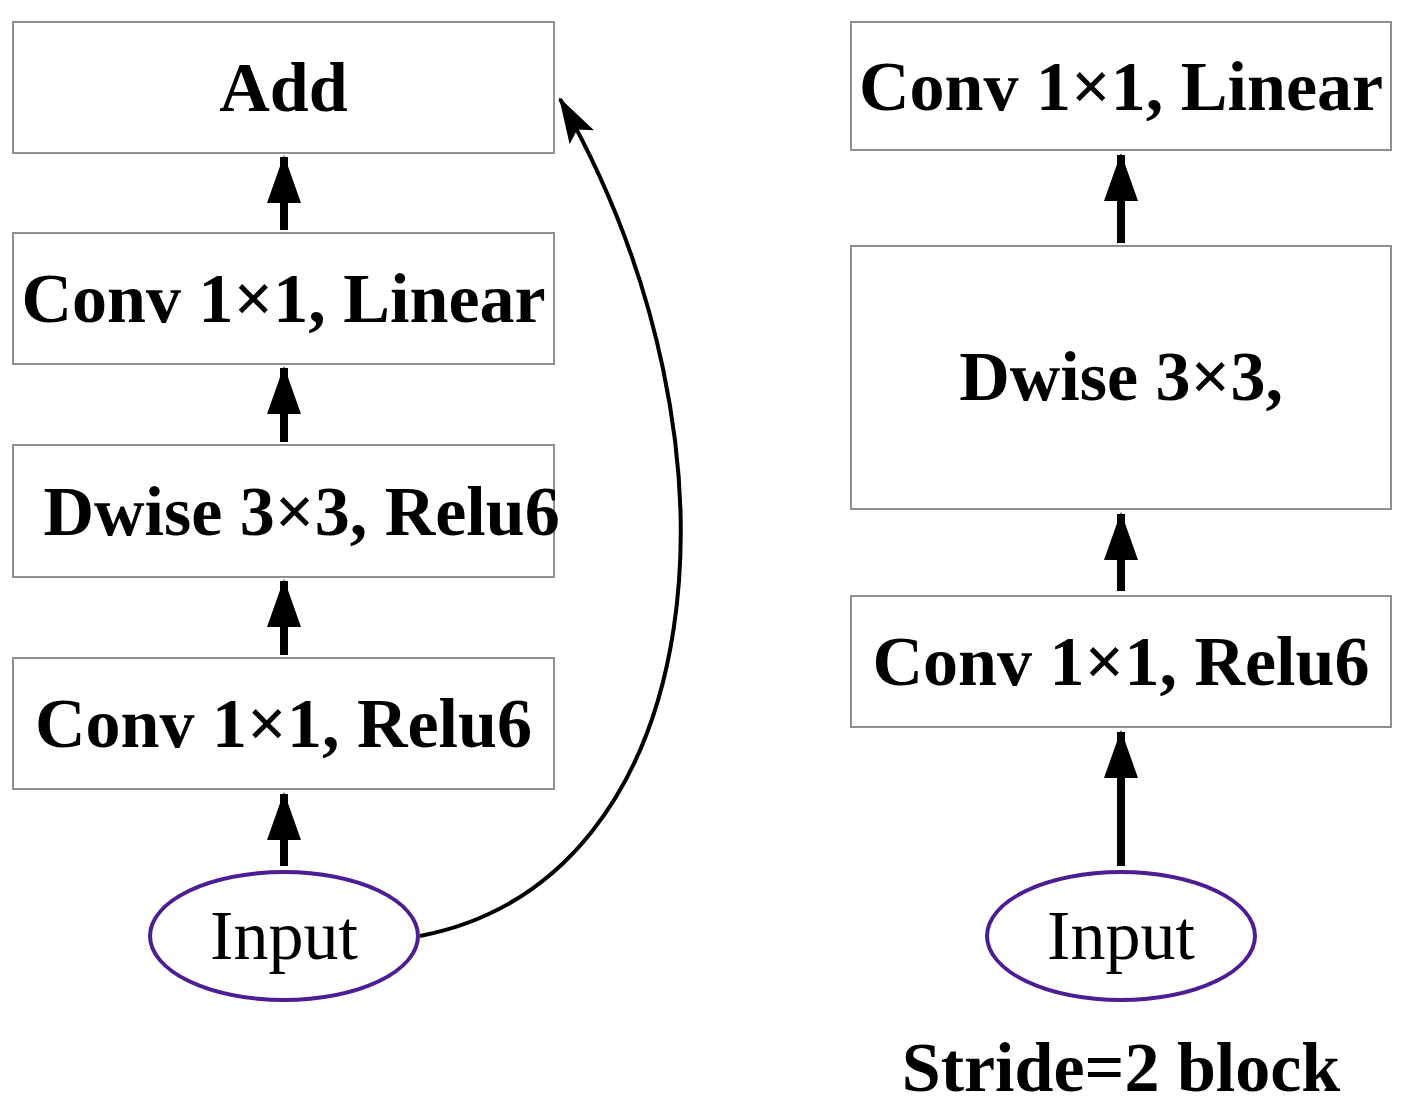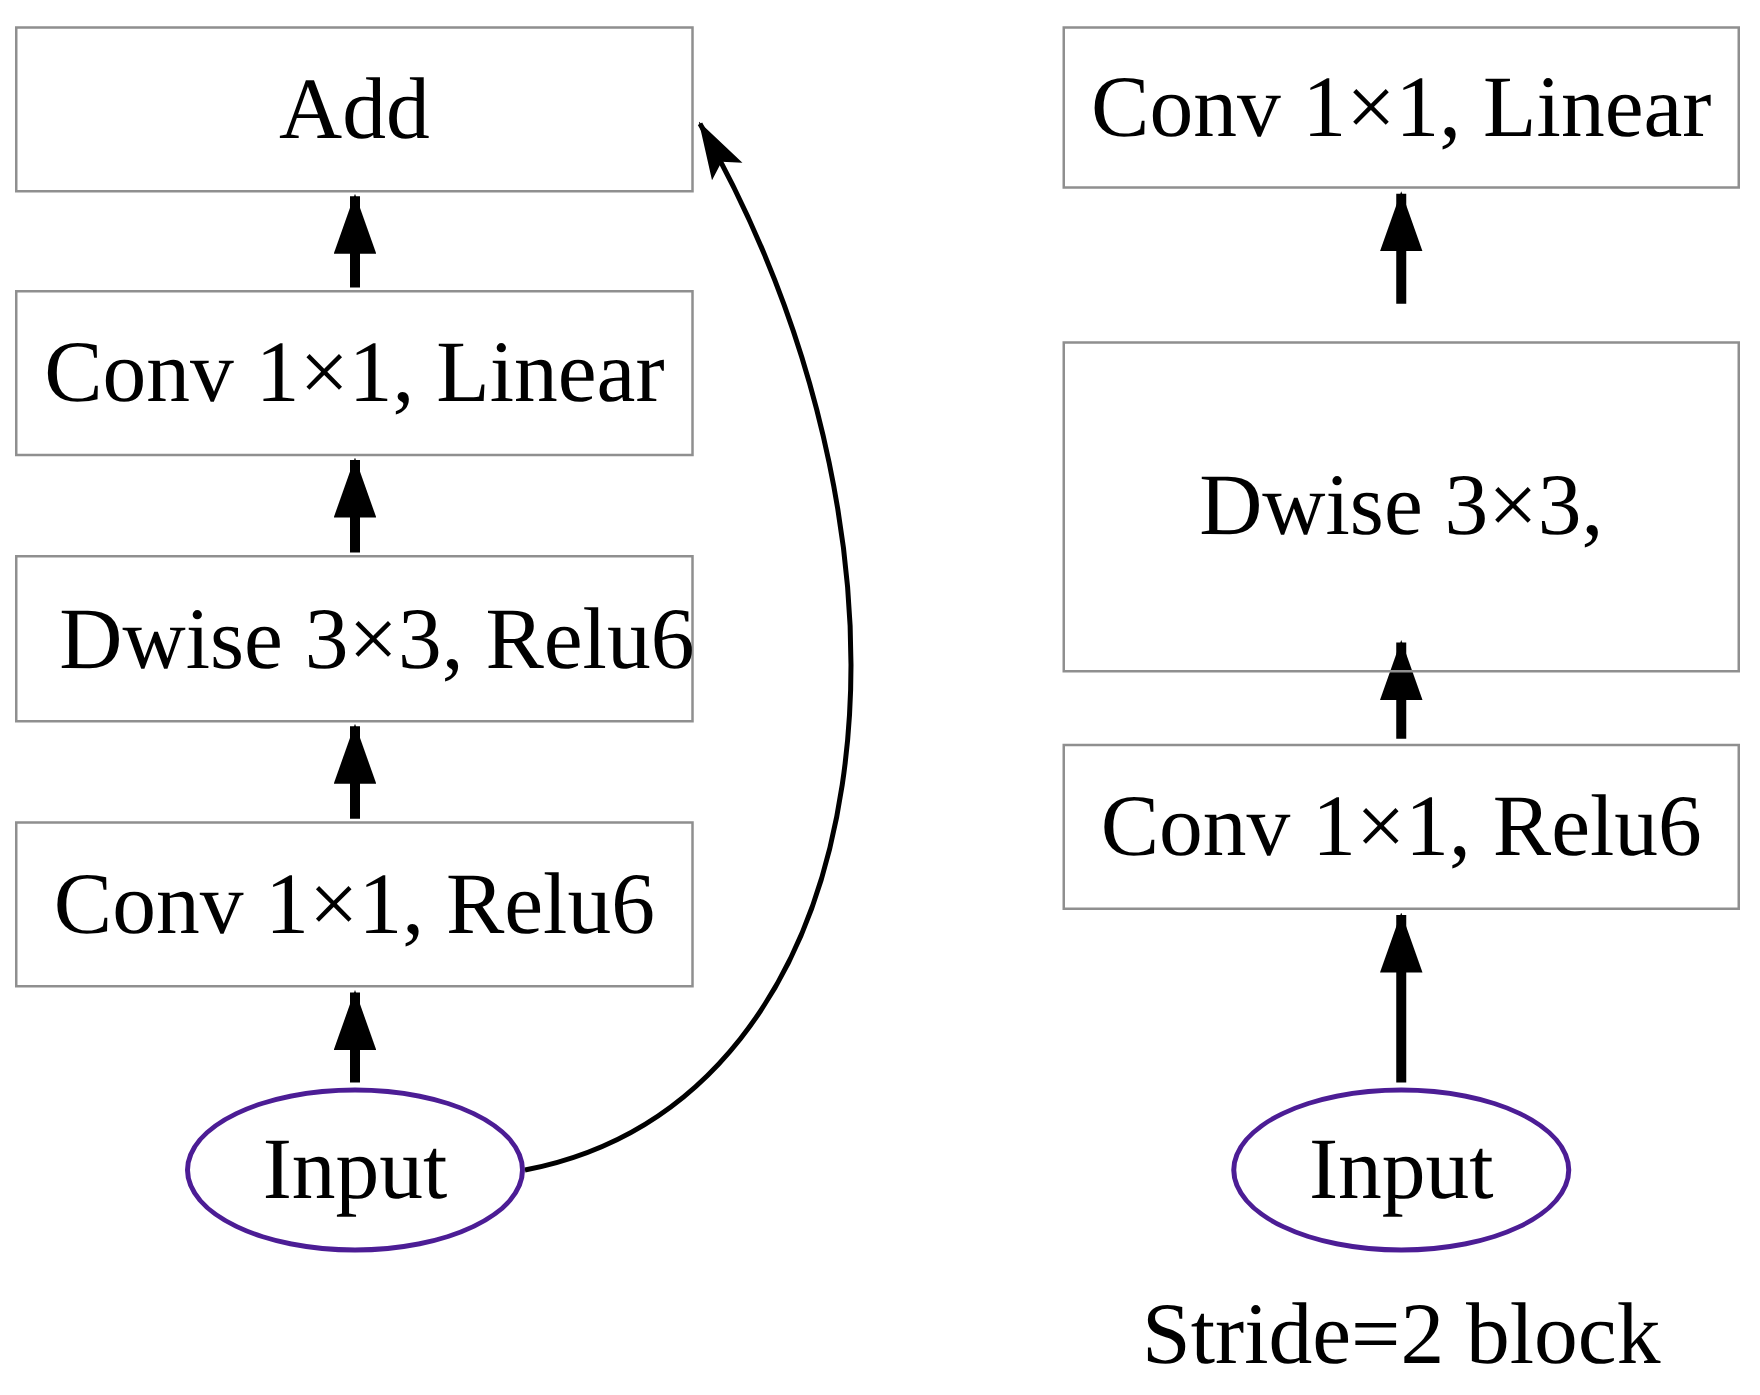--- a/index.html
+++ b/index.html
@@ -22,22 +22,23 @@
     box-sizing: border-box;
     border: 2px solid #8f8f8f;
     background: transparent;
     display: flex;
     align-items: center;
     justify-content: center;
     font-size: 70px;
     line-height: 1.1;
     text-align: center;
     white-space: nowrap;
+    font-weight: bold;
   }
-  .box.two-line { white-space: normal; line-height: 1.55; margin-top: 28px; }
+  .box.two-line { white-space: normal; line-height: 1.55; }
   .ellipse {
     position: absolute;
     box-sizing: border-box;
     border: 4px solid #4c1d95;
     border-radius: 50%;
     background: transparent;
     display: flex;
     align-items: center;
     justify-content: center;
     font-size: 70px;
@@ -108,15 +109,15 @@
   </div>
 
   <div class="box" style="left:850px; top:595px; width:542px; height:133px;">
     <span>Conv 1×1, Relu6</span>
   </div>
 
   <div class="ellipse" style="left:985px; top:870px; width:272px; height:132px;">
     <span>Input</span>
   </div>
 
-  <div class="caption" style="left:850px; top:1028px; width:542px;">Stride=2 block</div>
+  <div class="caption" style="left:850px; top:1028px; width:542px;font-weight:bold;">Stride=2 block</div>
 
 </div>
 
 </body></html>

